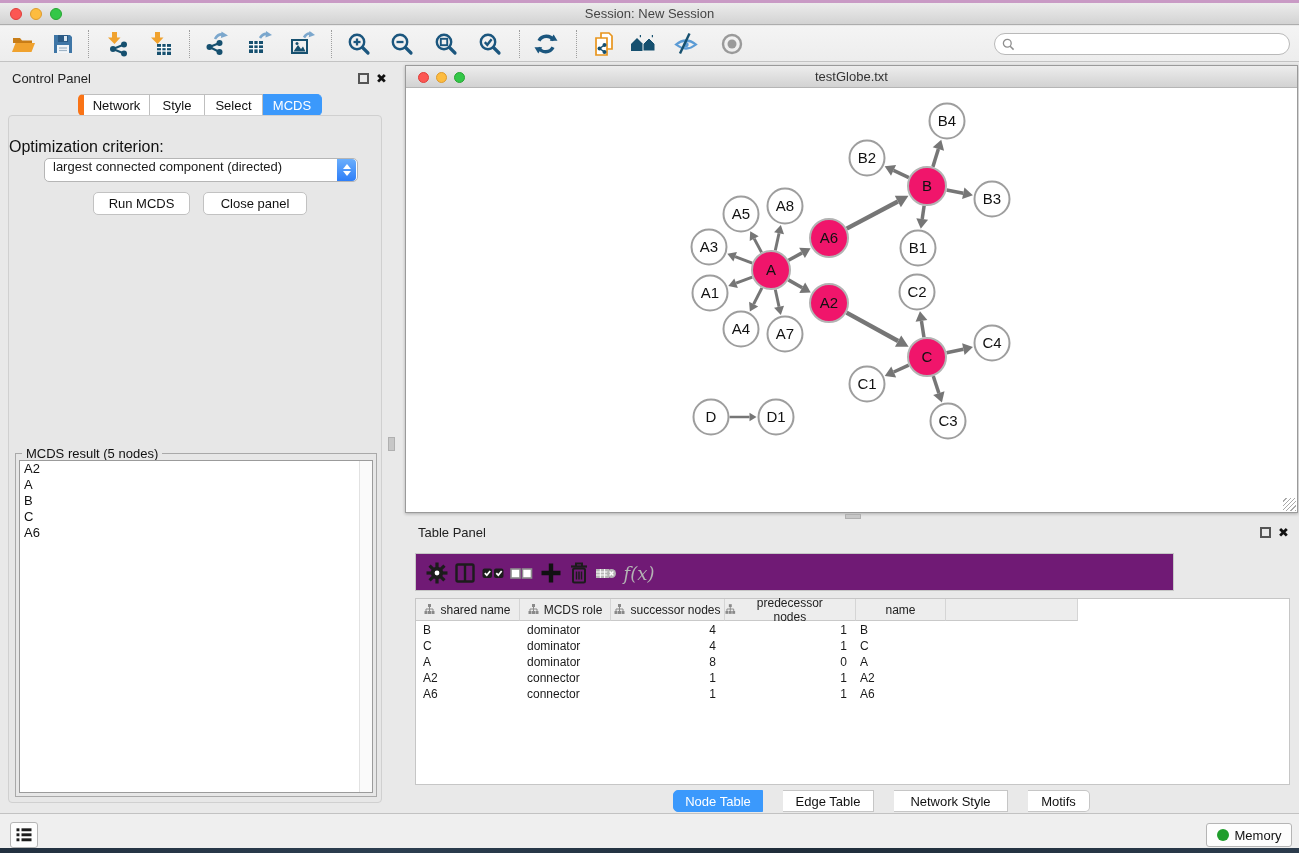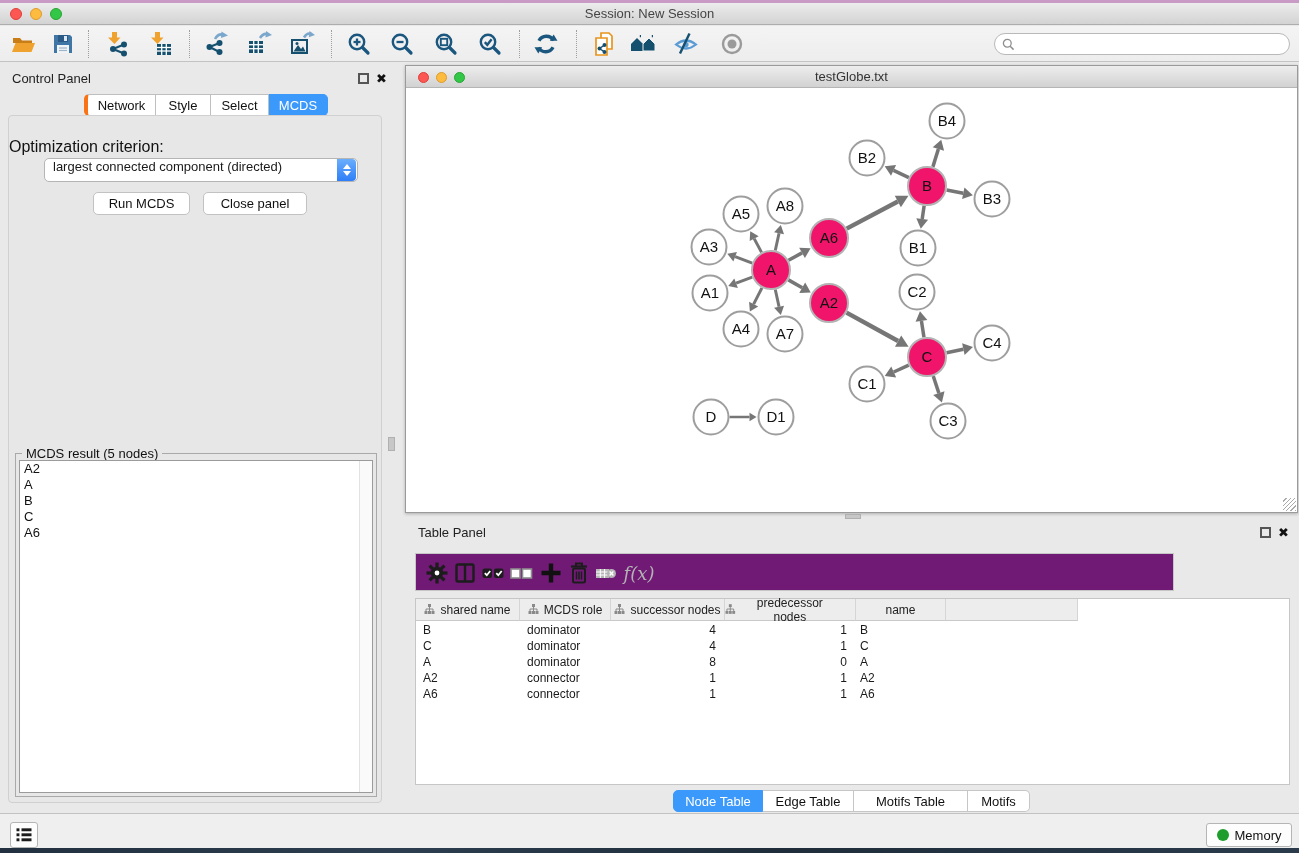--- a/index.html
+++ b/index.html
@@ -29,21 +29,21 @@
   .searchbox{position:absolute;left:994px;top:7px;width:296px;height:22px;background:#fff;
              border:1px solid #b9b9b9;border-radius:12px;display:flex;align-items:center;padding-left:7px;}
   .searchbox input{border:none;outline:none;flex:1;font-size:12px;background:transparent;margin-left:4px;}
   
   .cp-title{position:absolute;left:12px;top:71px;font-size:13px;color:#222;}
   .panel-float{position:absolute;width:11px;height:11px;border:2px solid #555;}
   .panel-close{position:absolute;font-size:13px;font-weight:bold;color:#111;line-height:11px;}
   .cp-tabs{position:absolute;left:78px;top:94px;height:22px;display:flex;}
   .cptab{height:22px;line-height:22px;padding:0;text-align:center;font-size:13px;background:#fff;
          border:1px solid #bfbfbf;border-left:none;color:#111;}
-  .cptab.first{border-left:4px solid #f97316;border-radius:5px 0 0 5px;margin-left:6px;}
+  .cptab.first{border-left:6px solid #f97316;border-radius:5px 0 0 5px;}
   .cptab.last{border-radius:0 5px 5px 0;}
   .cptab.active{background:#3b99fc;border-color:#3b99fc;color:#fff;}
   .cp-content{position:absolute;left:8px;top:115px;width:374px;height:688px;background:#e7e7e7;
               border:1px solid #d0d0d0;border-radius:4px;}
   .opt-label{position:absolute;left:0;width:374px;top:22px;text-align:left;font-size:16px;color:#111;}
   .criterion{position:absolute;left:35px;top:42px;width:314px;height:24px;background:#fff;
              border:1px solid #b5b5b5;border-radius:5px;display:flex;align-items:flex-start;}
   .criterion .val{flex:1;font-size:13px;padding-left:8px;white-space:nowrap;overflow:hidden;}
   .stepper{width:19px;height:22px;margin-right:1px;border-radius:0 4px 4px 0;
            background:linear-gradient(#6aaefc,#2e7ef8);display:flex;flex-direction:column;
@@ -85,21 +85,21 @@
           display:flex;align-items:center;justify-content:center;gap:5px;font-size:12px;color:#222;}
   .tbody{position:absolute;left:0;top:23px;right:14px;}
   .trow{display:flex;height:16px;}
   .tcell{font-size:12px;line-height:16px;overflow:hidden;white-space:nowrap;}
   .c0{width:104px;padding-left:7px;}
   .c1{width:91px;padding-left:7px;}
   .c2{width:114px;text-align:right;padding-right:9px;}
   .c3{width:131px;text-align:right;padding-right:9px;}
   .c4{width:90px;padding-left:4px;}
   .c5{width:132px;}
-  .bottom-tabs{position:absolute;left:673px;top:790px;height:22px;display:flex;}
+  .bottom-tabs{position:absolute;left:673px;top:790px;height:22px;display:flex;gap:20px;}
   .btab{height:22px;line-height:22px;font-size:13px;background:#fff;border:1px solid #c6c6c6;border-left:none;
         text-align:center;color:#111;}
   .btab.first{border-left:1px solid #c6c6c6;border-radius:5px 0 0 5px;}
   .btab.last{border-radius:0 5px 5px 0;}
   .btab.active{background:#3b99fc;border-color:#3b99fc;color:#fff;}
   
   .statusbar{position:absolute;left:0;top:813px;width:1299px;height:35px;background:#efefef;
              border-top:1px solid #c2c2c2;}
   .list-btn{position:absolute;left:10px;top:8px;width:28px;height:26px;background:#fdfdfd;
             border:1px solid #b5b5b5;border-radius:3px;display:flex;align-items:center;justify-content:center;}
@@ -562,21 +562,21 @@
           <div class="tcell c2">1</div>
           <div class="tcell c3">1</div>
           <div class="tcell c4">A6</div>
         </div>
       </div>
   </div>
 
   <div class="bottom-tabs">
     <div class="btab first active" style="width:90px">Node Table</div>
     <div class="btab" style="width:91px">Edge Table</div>
-    <div class="btab" style="width:114px">Motifs Table</div>
+    <div class="btab" style="width:114px">Network Style</div>
     <div class="btab last" style="width:62px">Motifs</div>
   </div>
 
   <div class="statusbar">
     <div class="list-btn">
       <svg width="20" height="20" viewBox="0 0 24 24">
         <g fill="#1c1c1c">
           <rect x="3" y="4" width="3.5" height="3.5"></rect>
             <rect x="9" y="4" width="12" height="3.5"></rect>
           <rect x="3" y="10" width="3.5" height="3.5"></rect>

